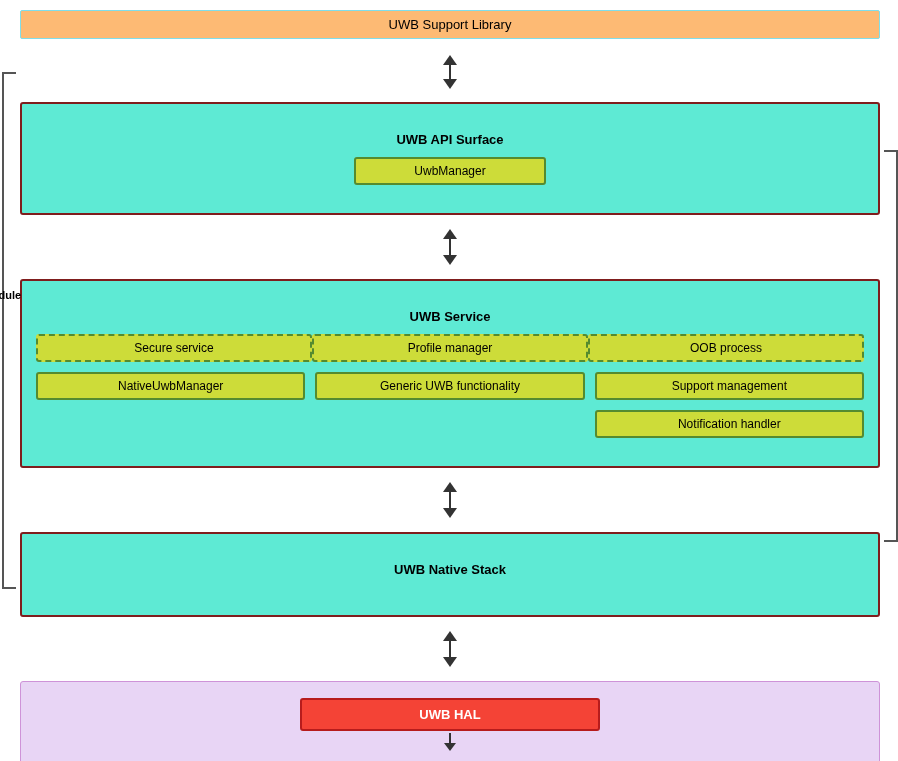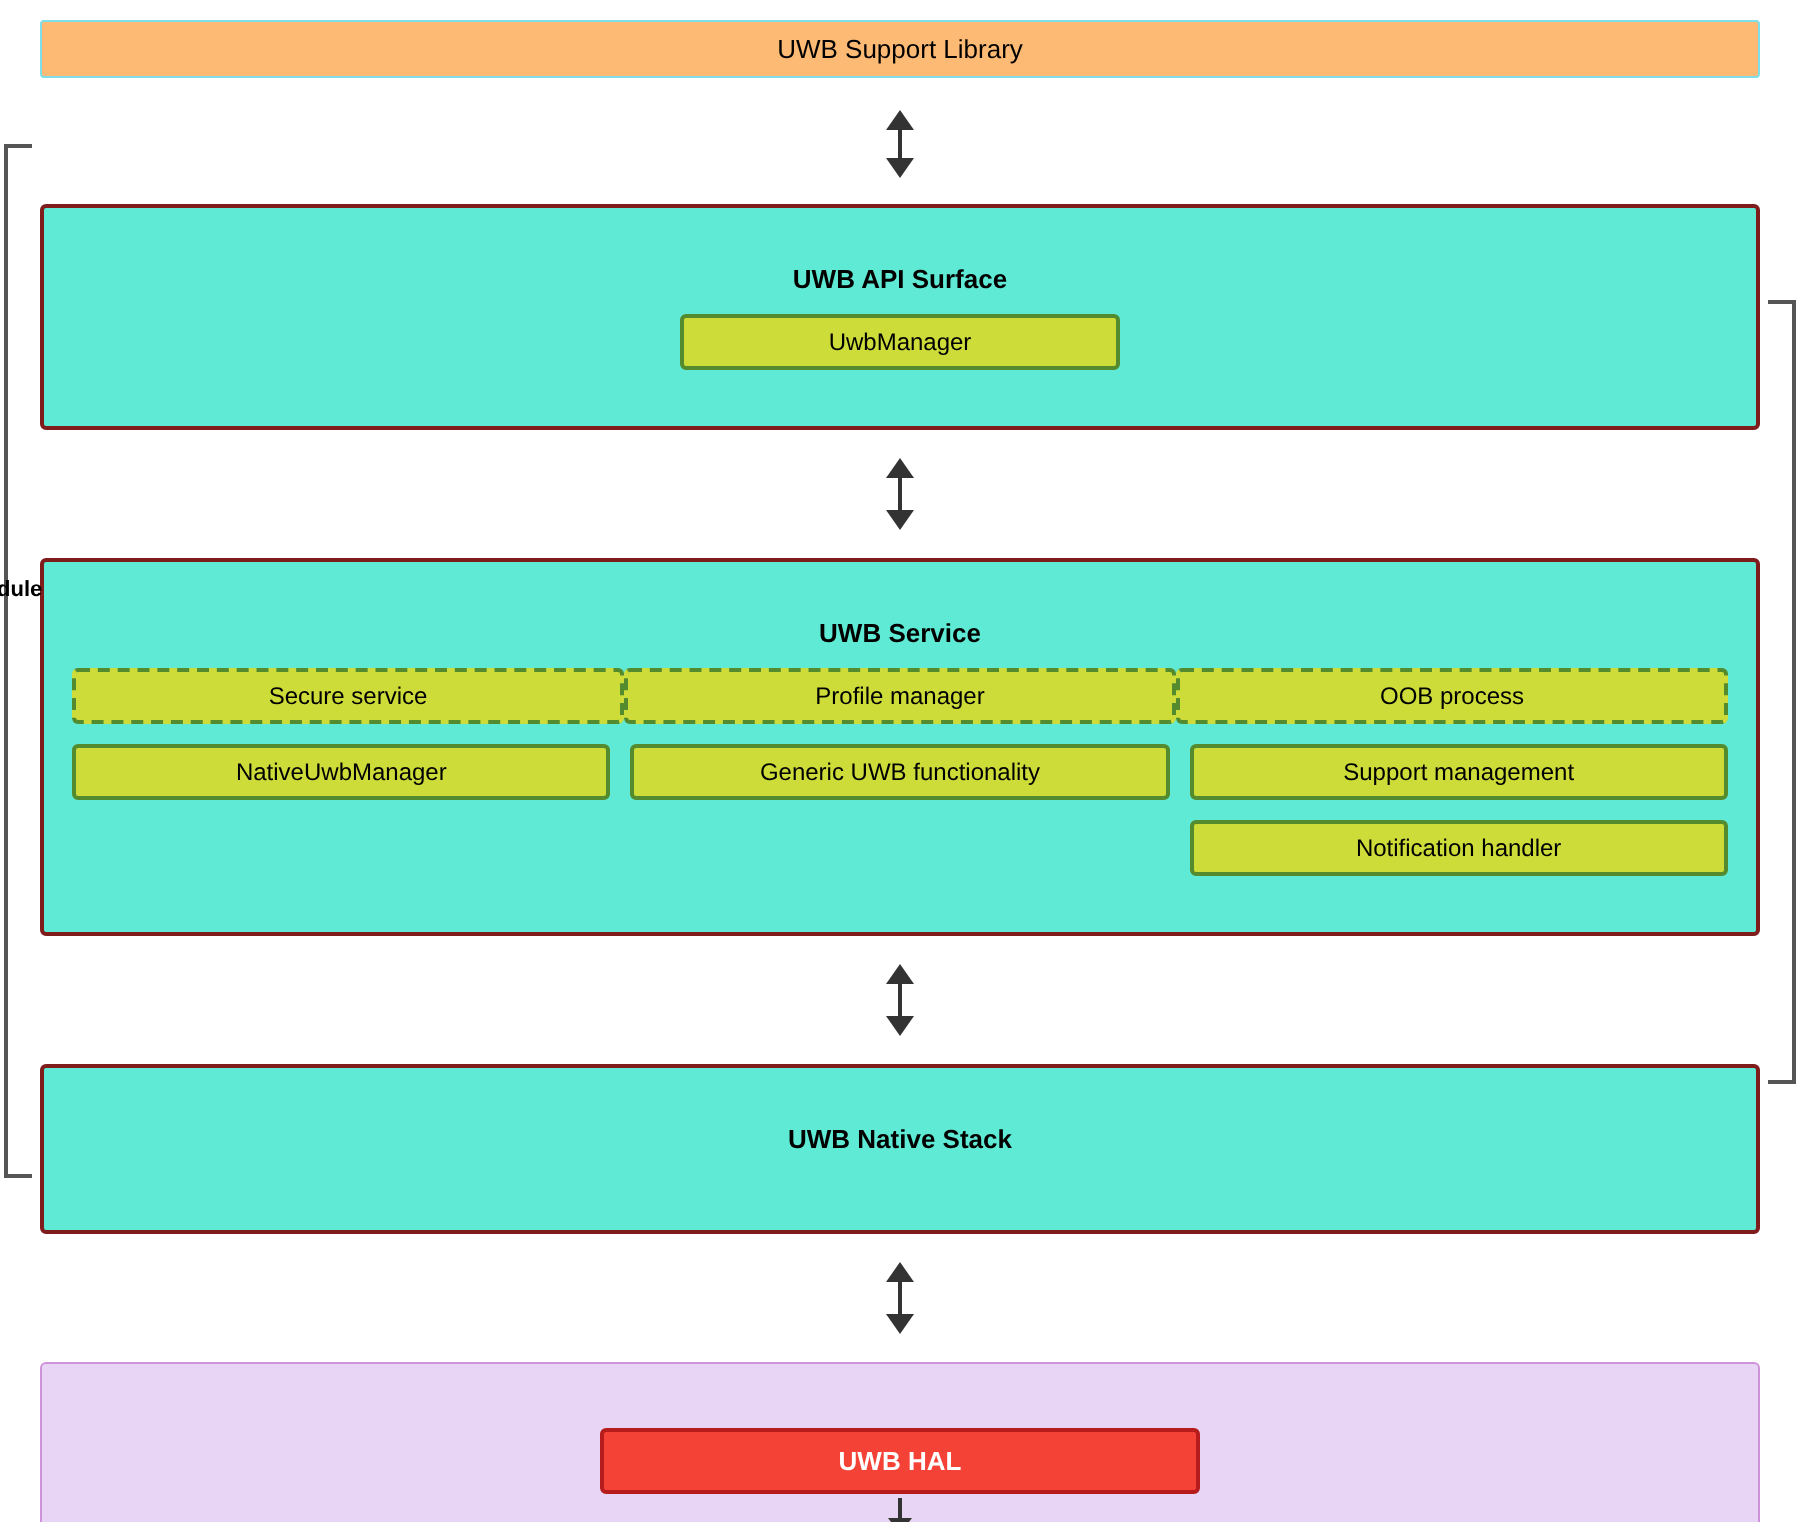--- a/index.html
+++ b/index.html
@@ -205,21 +205,21 @@
     <div class="double-arrow">
       <div class="arrow-head-up" style="margin-bottom:0;"></div>
       <div class="arrow-line" style="height:14px;"></div>
       <div class="arrow-head-down"></div>
     </div>
   </div>
 
   <div class="box-cyan-border uwb-api-section">
     <div class="section-title">UWB API Surface</div>
     <div class="uwb-manager-wrap">
-      <div class="box-green-solid" style="width:220px;">
+      <div class="box-green-solid" style="width:192px;">
         <span>UwbManager</span>
       </div>
     </div>
   </div>
 
   <div class="center-arrow" style="margin: 6px 0;">
     <div class="double-arrow">
       <div class="arrow-head-up"></div>
       <div class="arrow-line" style="height:16px;"></div>
       <div class="arrow-head-down"></div>
@@ -278,21 +278,21 @@
     <div class="double-arrow">
       <div class="arrow-head-up"></div>
       <div class="arrow-line" style="height:16px;"></div>
       <div class="arrow-head-down"></div>
     </div>
   </div>
 
   <div class="box-lavender">
     <div class="vendor-stack-items">
       <div class="vendor-item-wrapper">
-        <div class="box-red" style="width:100%;margin-top:16px;">
+        <div class="box-red" style="width:100%;">
           <span>UWB HAL</span>
         </div>
         <div class="vendor-arrow-small">
           <div style="width:2px; height:10px; background:#333;"></div>
           <div style="width:0; height:0; border-left:6px solid transparent; border-right:6px solid transparent; border-top:8px solid #333;"></div>
         </div>
 
       </div>
     </div>
   </div>

